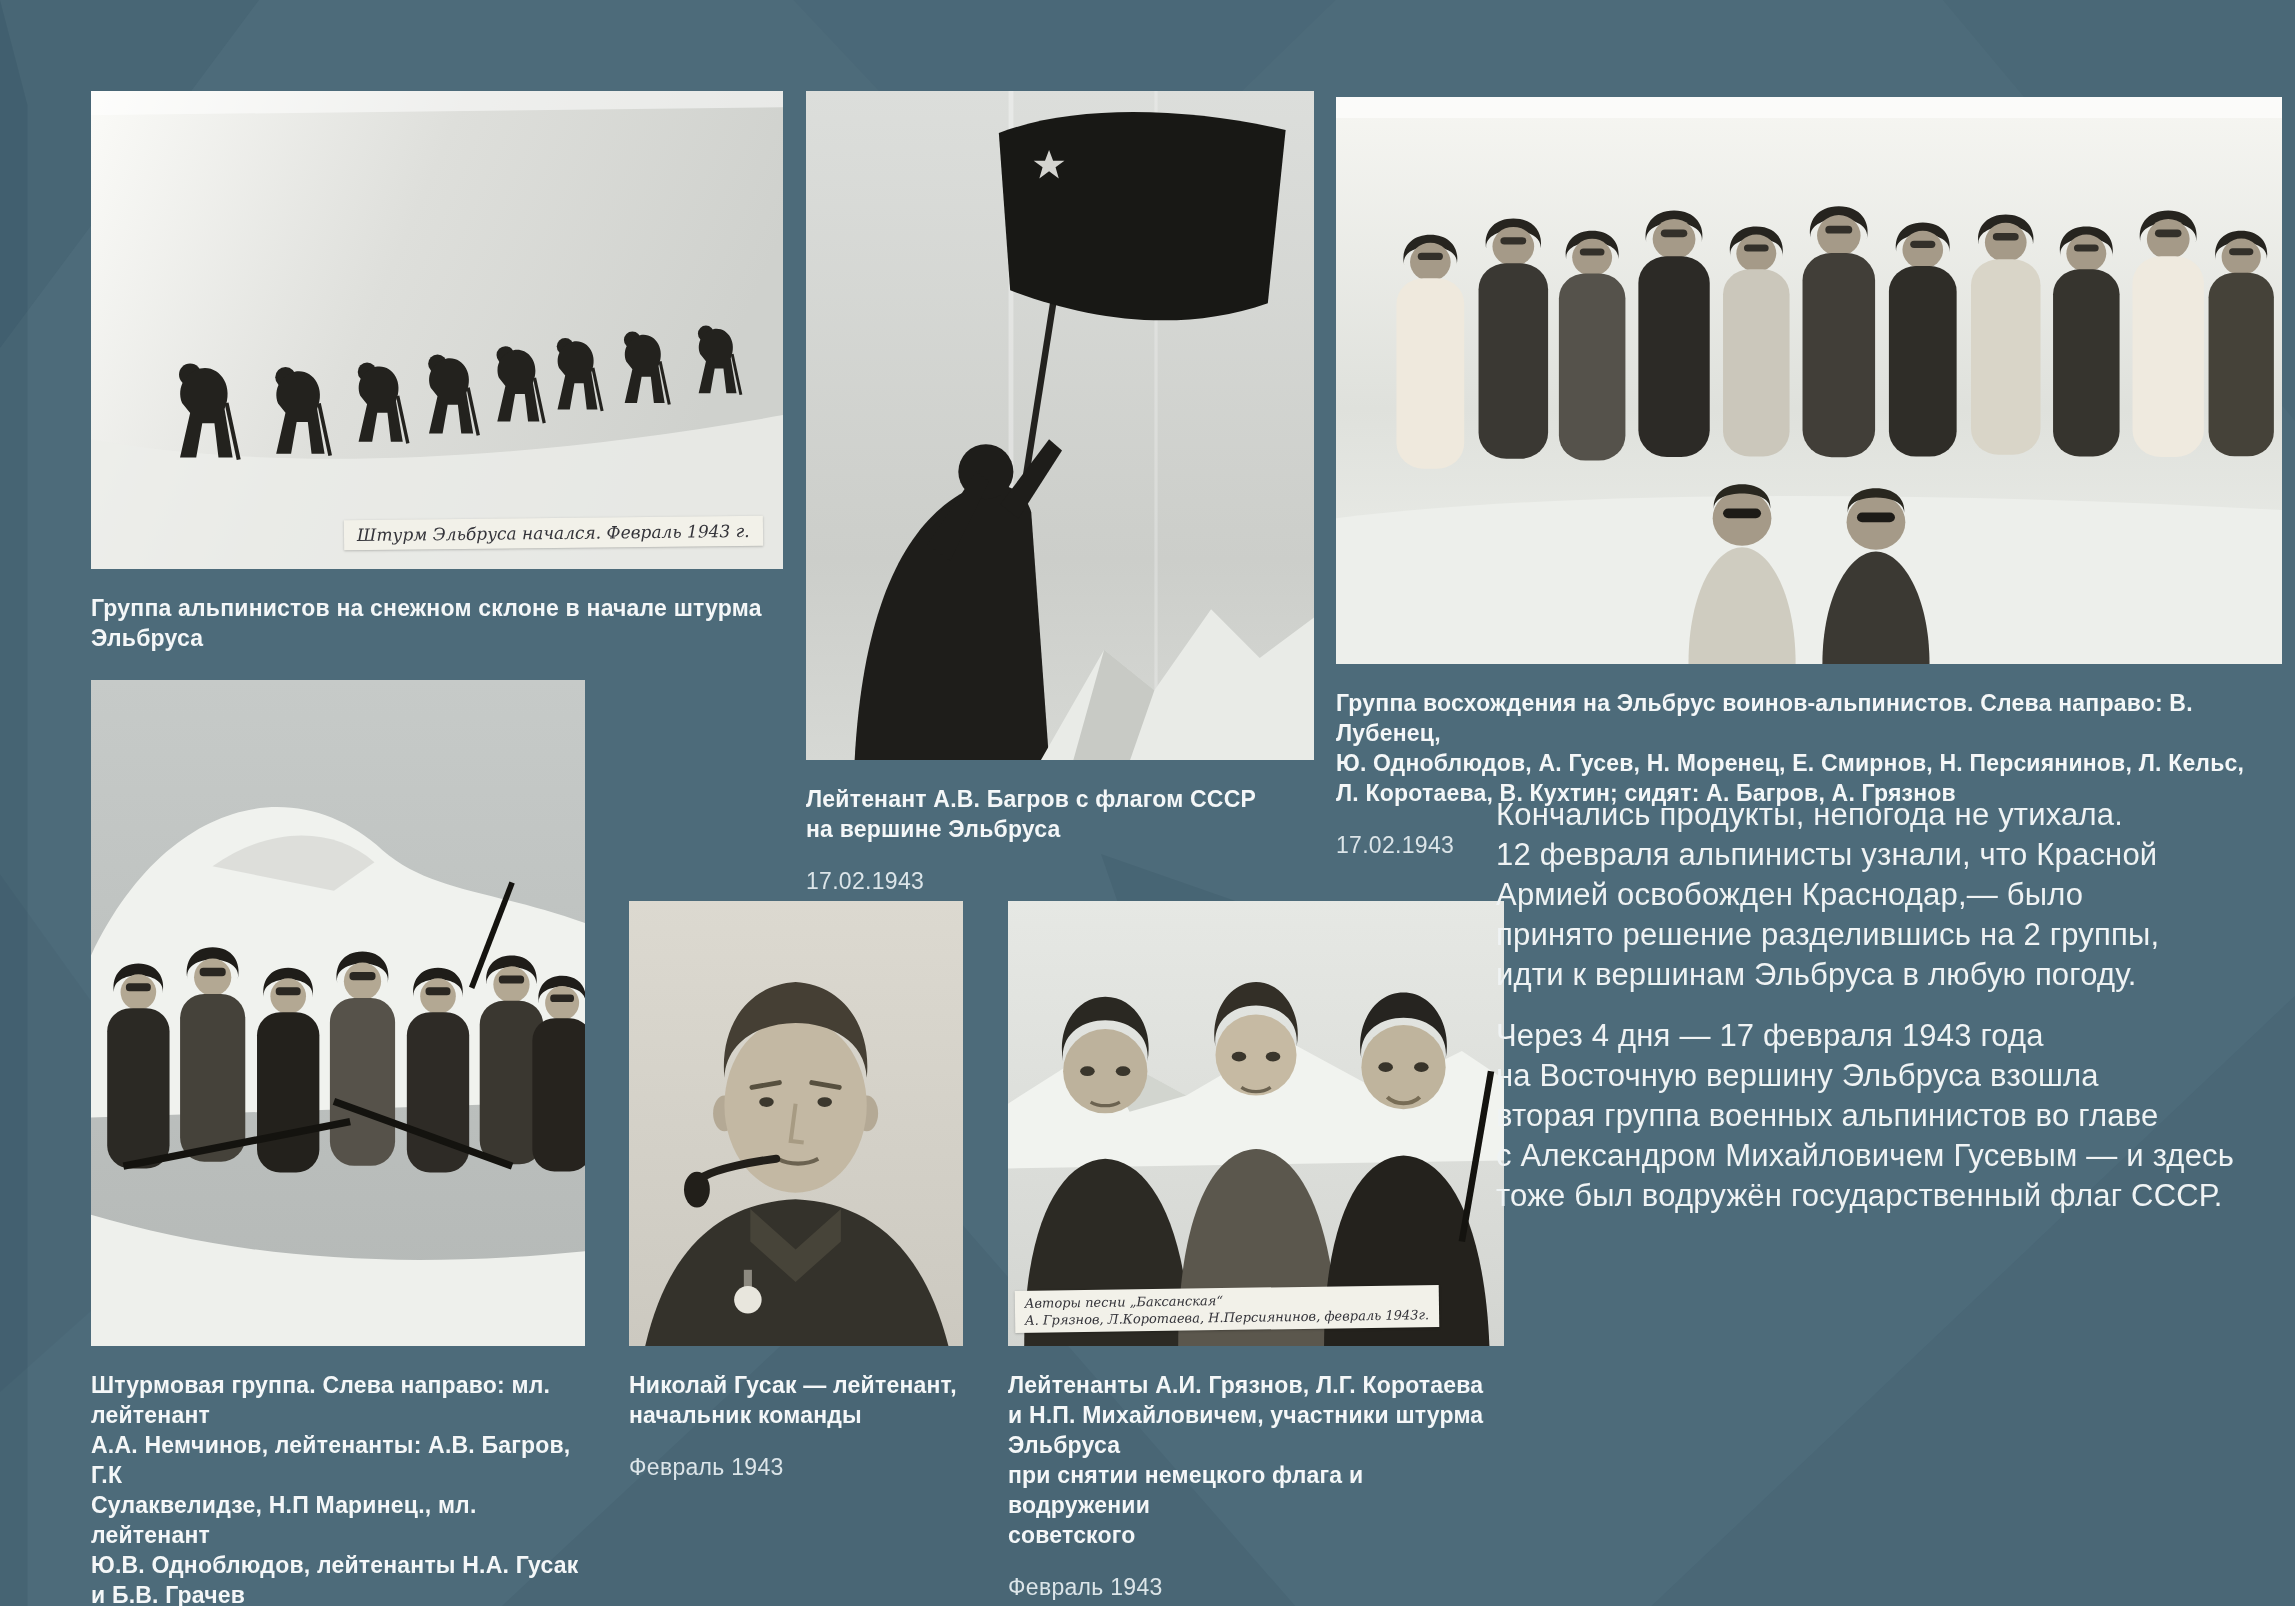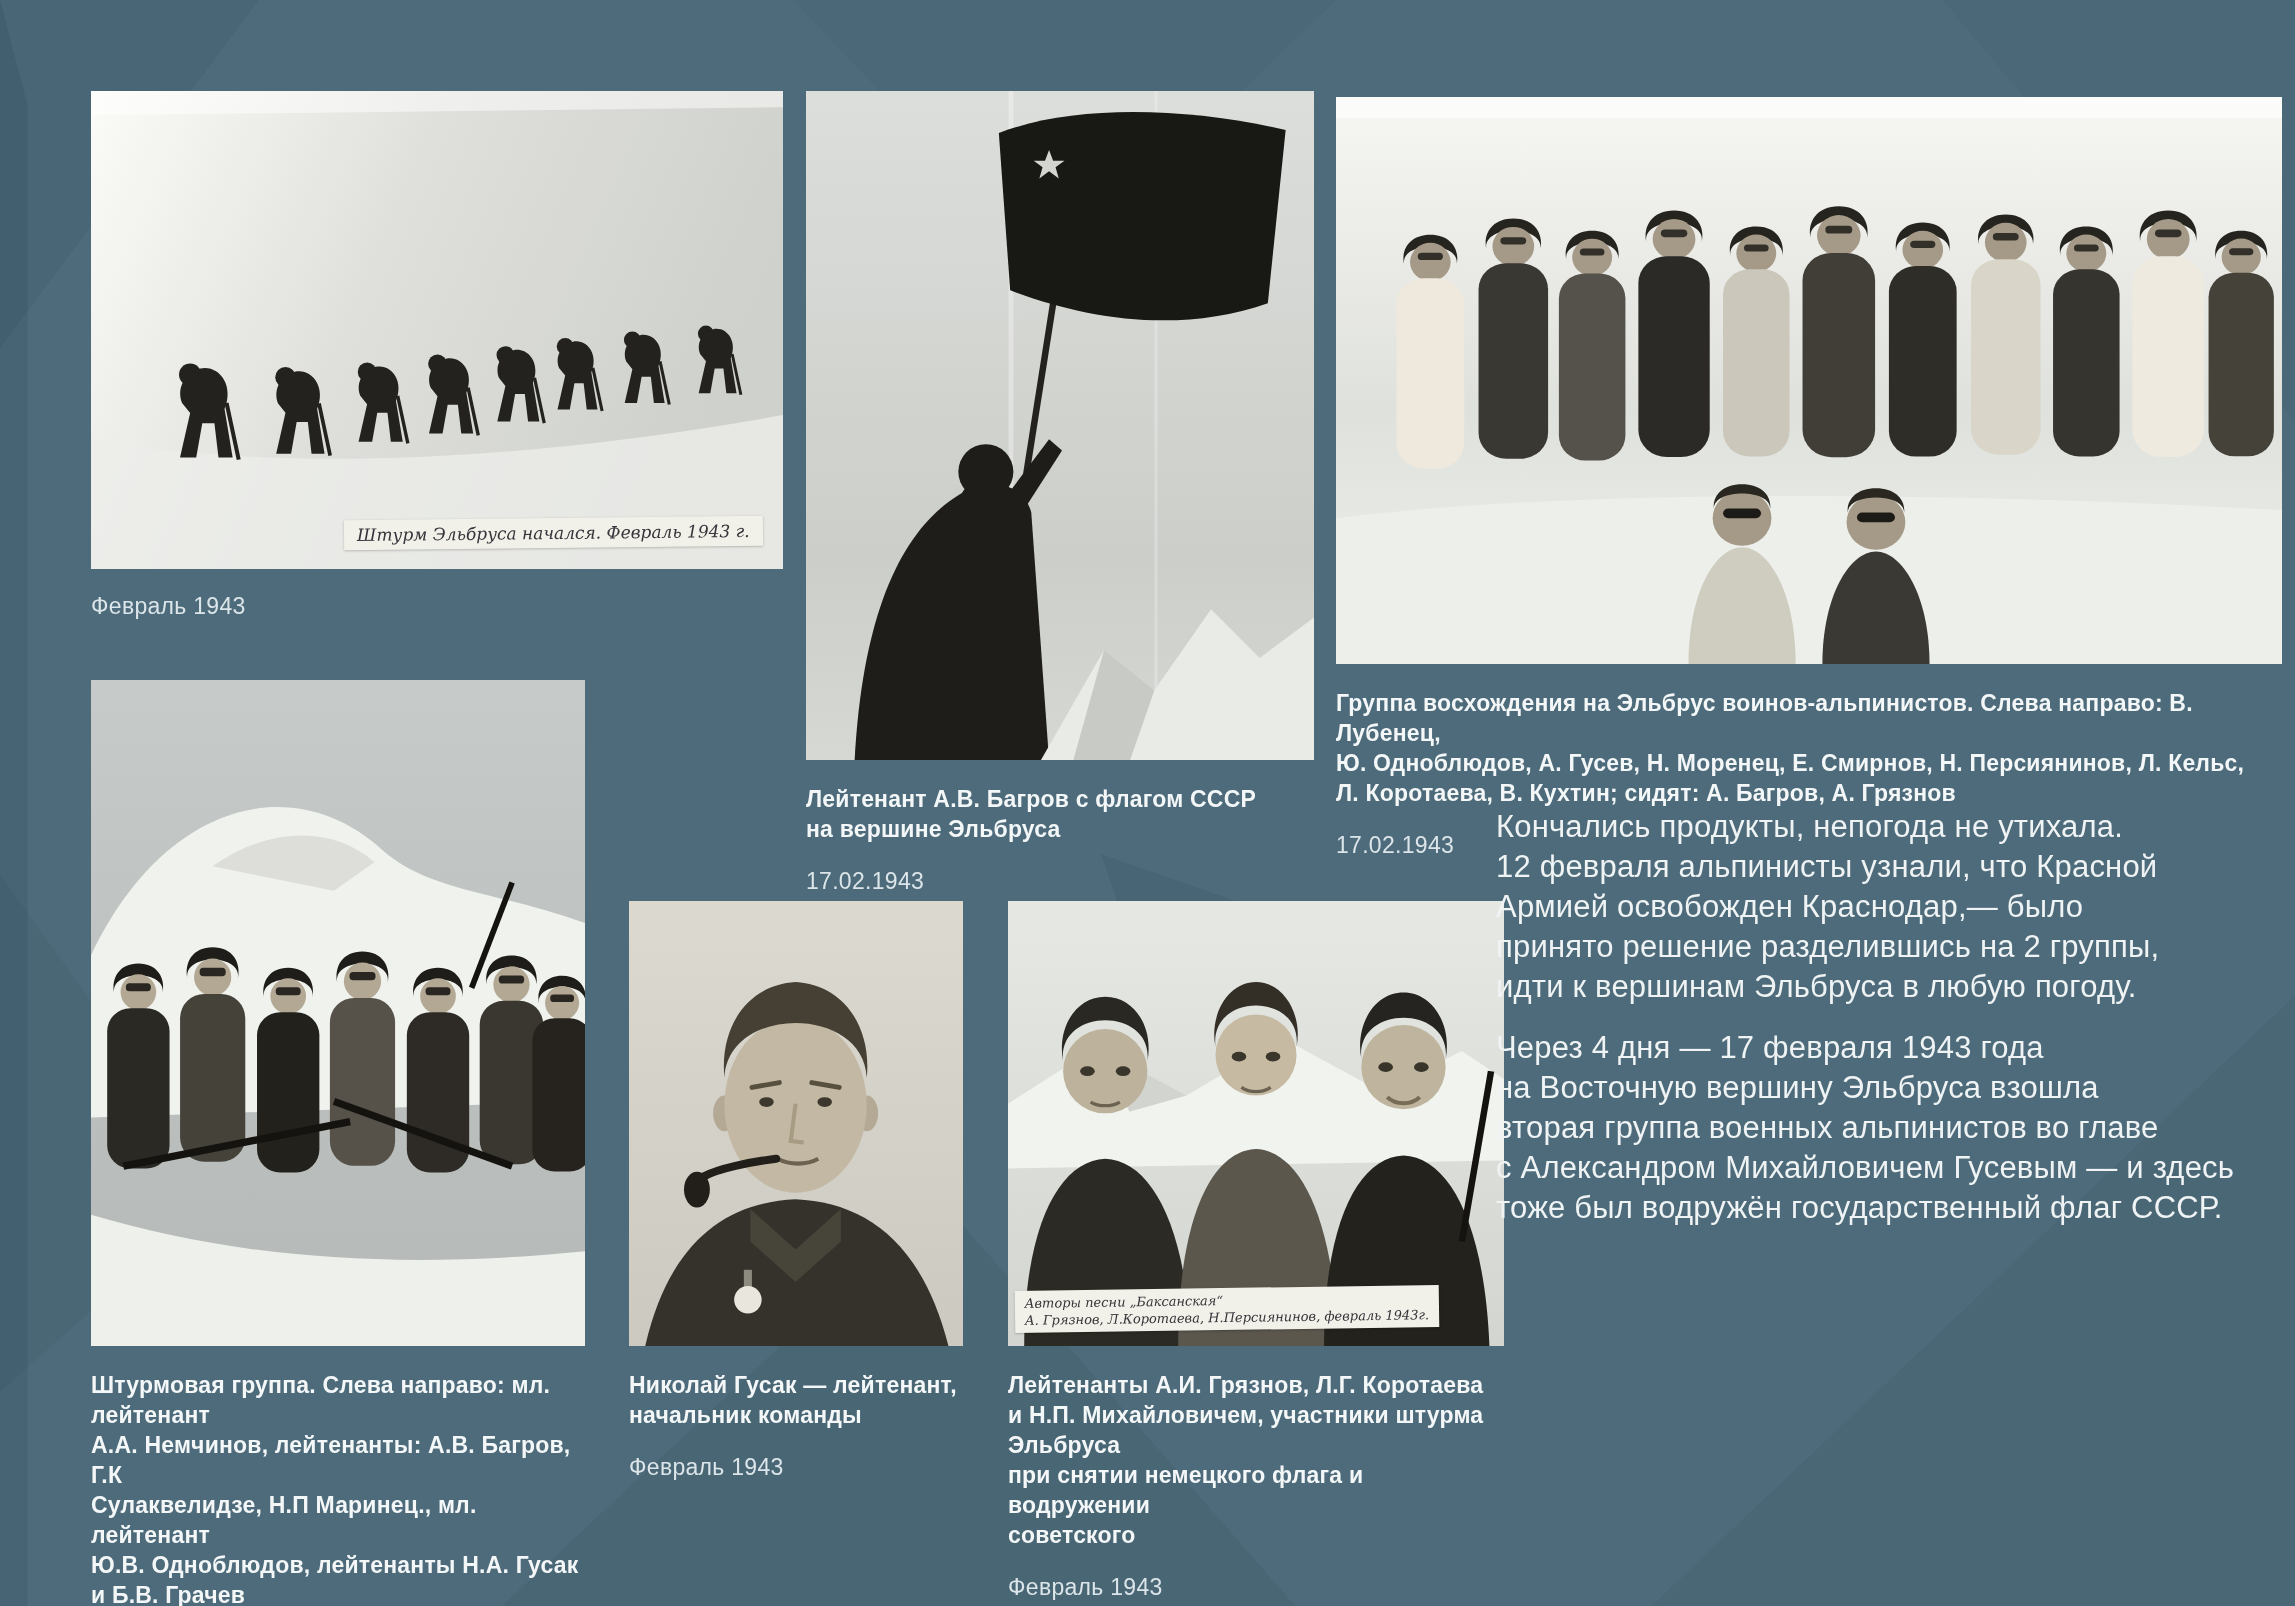--- a/index.html
+++ b/index.html
@@ -18,21 +18,21 @@
   figcaption{margin-top:24px;}
   .cap{
     color:#f4f7f8;font-weight:700;font-size:23px;line-height:30px;
     white-space:pre-line;letter-spacing:0.2px;
   }
   .date{
     color:#dce5e9;font-weight:400;font-size:23px;margin-top:24px;letter-spacing:0.3px;
   }
   .article{position:absolute;left:1496px;top:795px;width:794px;}
   .article p{
-    margin:12px 0 21px 0;color:#eff3f4;font-size:31px;line-height:40px;
+    margin:0 0 21px 0;color:#eff3f4;font-size:31px;line-height:40px;
     font-weight:300;letter-spacing:0.2px;white-space:pre-line;
   }
   .hand-note{
     position:absolute;background:#f2f1e9;color:#34343a;
     font-family:"DejaVu Serif", serif;font-style:italic;
     box-shadow:0 0.8px 2.4px rgba(0,0,0,.25);
   }
   .hand-note.single{right:3%;bottom:4.5%;font-size:17px;padding:4.9px 13px;transform:rotate(-.6deg);}
   .hand-note.double{left:1.5%;bottom:3.5%;font-size:13px;line-height:17px;padding:4px 9.7px;transform:rotate(-.8deg);}
 </style>
@@ -75,20 +75,21 @@
         <use href="#climber" transform="translate(405,320) scale(1.05)"></use>
         <use href="#climber" transform="translate(490,310) scale(1.0)"></use>
         <use href="#climber" transform="translate(565,300) scale(0.95)"></use>
         <use href="#climber" transform="translate(648,292) scale(0.95)"></use>
         <use href="#climber" transform="translate(740,285) scale(0.9)"></use>
         <path d="M0,0 L855,0 L855,20 L0,30 Z" fill="#ffffff" opacity="0.5"></path>
       </svg>
       <div class="hand-note single">Штурм Эльбруса начался. Февраль 1943 г.</div>
     </div>
     <figcaption>
+      <div class="cap">Группа альпинистов на снежном склоне в начале штурма Эльбруса</div>
       <div class="date">Февраль 1943</div>
     </figcaption>
   </figure>
 
   <figure class="photo-card" style="left:806px;top:91px;width:508px;">
     <div class="photo" style="height:669px;">
       <svg viewBox="0 0 627 826" preserveAspectRatio="none">
         <defs>
           <linearGradient id="g2" x1="0" y1="0" x2="0" y2="1">
             <stop offset="0" stop-color="#dcdedb"></stop>

